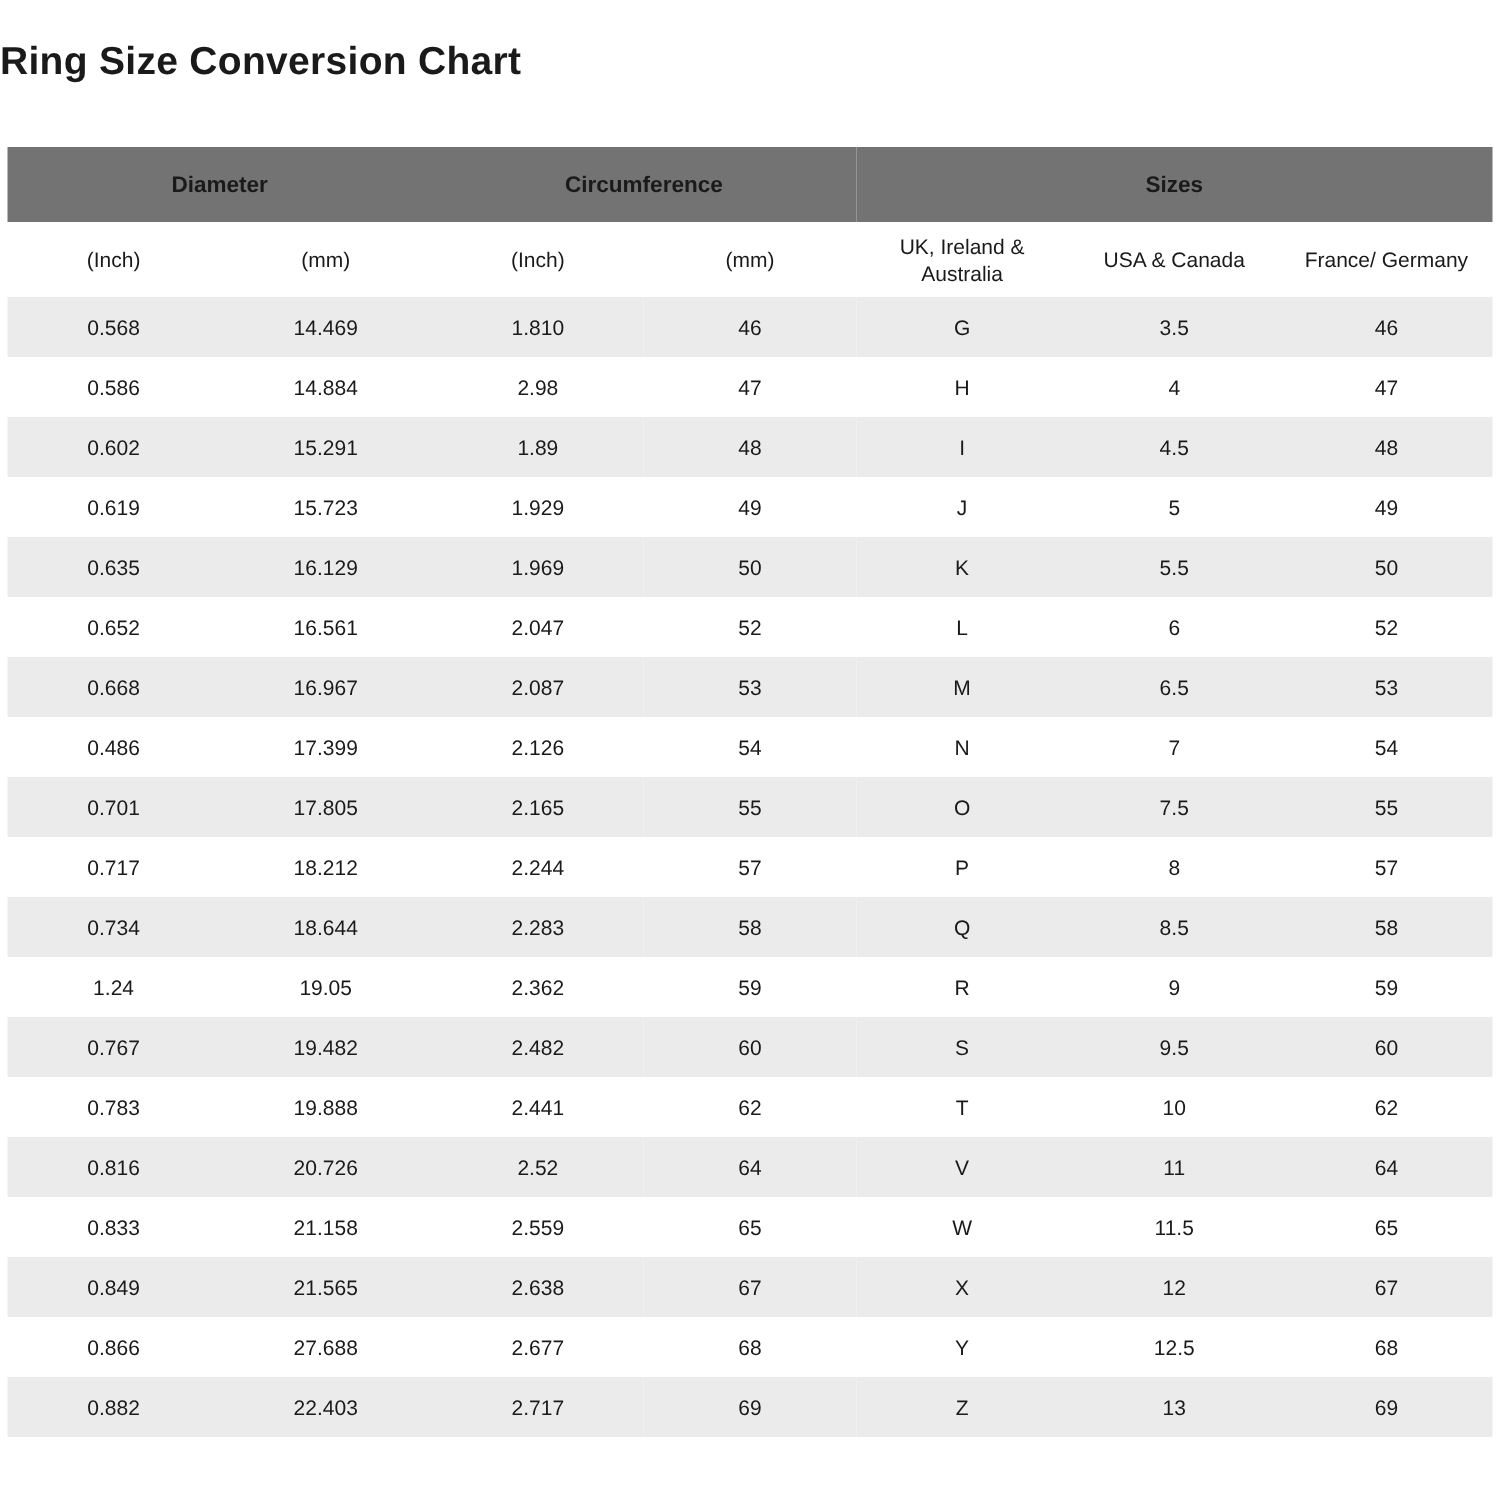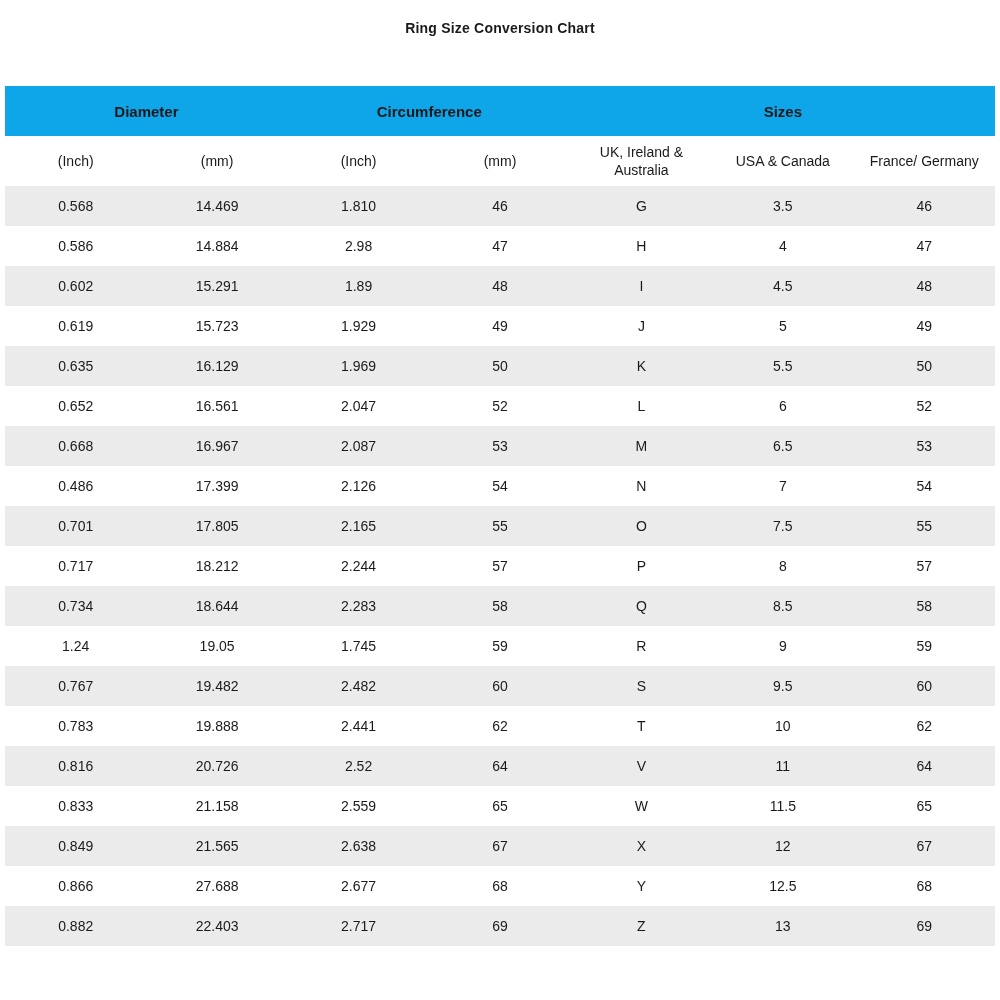--- a/index.html
+++ b/index.html
@@ -8,41 +8,41 @@
     background: #ffffff;
   }
   body {
     width: 1000px;
     height: 1000px;
     font-family: "Liberation Sans", sans-serif;
     color: #1a1a1a;
     overflow: hidden;
   }
   .page-title {
-    margin: 16px 0 0 0;
-    text-align: center;
-    font-size: 14px;
+    margin: 28px 0 0 0;
+    text-align: left;
+    font-size: 26px;
     line-height: 25px;
     font-weight: bold;
     letter-spacing: 0.2px;
   }
   table.conversion-table {
     border-collapse: collapse;
     table-layout: fixed;
     width: 990px;
     margin: 45px auto 0 auto;
   }
   table.conversion-table col { width: 14.2857%; }
   th, td {
     text-align: center;
     vertical-align: middle;
     padding: 0;
   }
   tr.group-row th {
-    background: #0ea5e9;
+    background: #737373;
     height: 50px;
     font-size: 15px;
     font-weight: bold;
   }
   tr.cols-row th {
     background: #ffffff;
     height: 50px;
     font-size: 14px;
     font-weight: normal;
     line-height: 1.3;
@@ -182,21 +182,21 @@
         <td>18.644</td>
         <td>2.283</td>
         <td>58</td>
         <td>Q</td>
         <td>8.5</td>
         <td>58</td>
       </tr>
       <tr class="data-row">
         <td>1.24</td>
         <td>19.05</td>
-        <td>1.745</td>
+        <td>2.362</td>
         <td>59</td>
         <td>R</td>
         <td>9</td>
         <td>59</td>
       </tr>
       <tr class="data-row">
         <td>0.767</td>
         <td>19.482</td>
         <td>2.482</td>
         <td>60</td>

